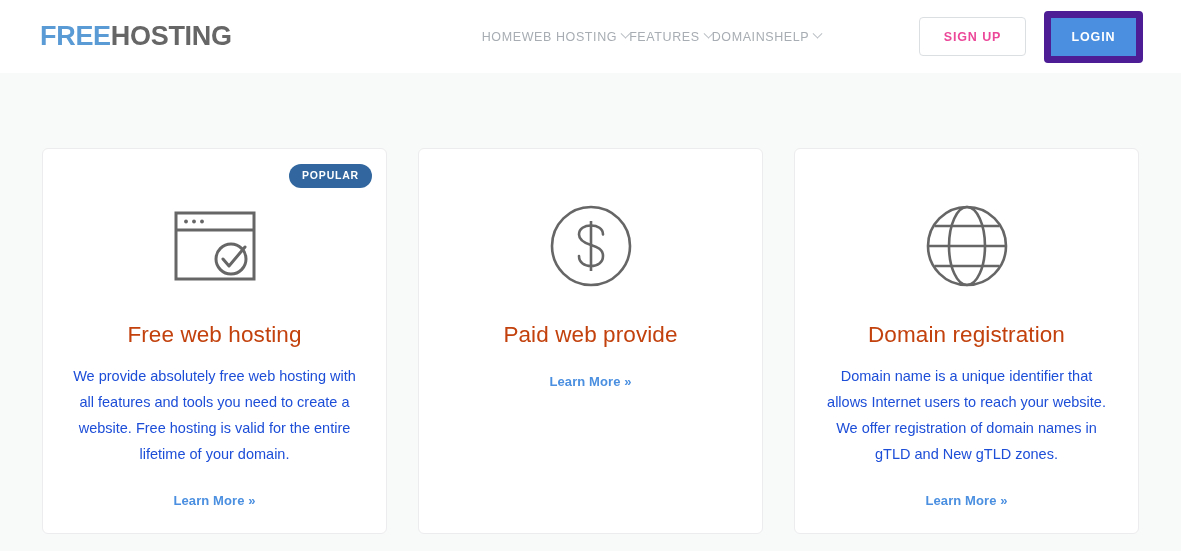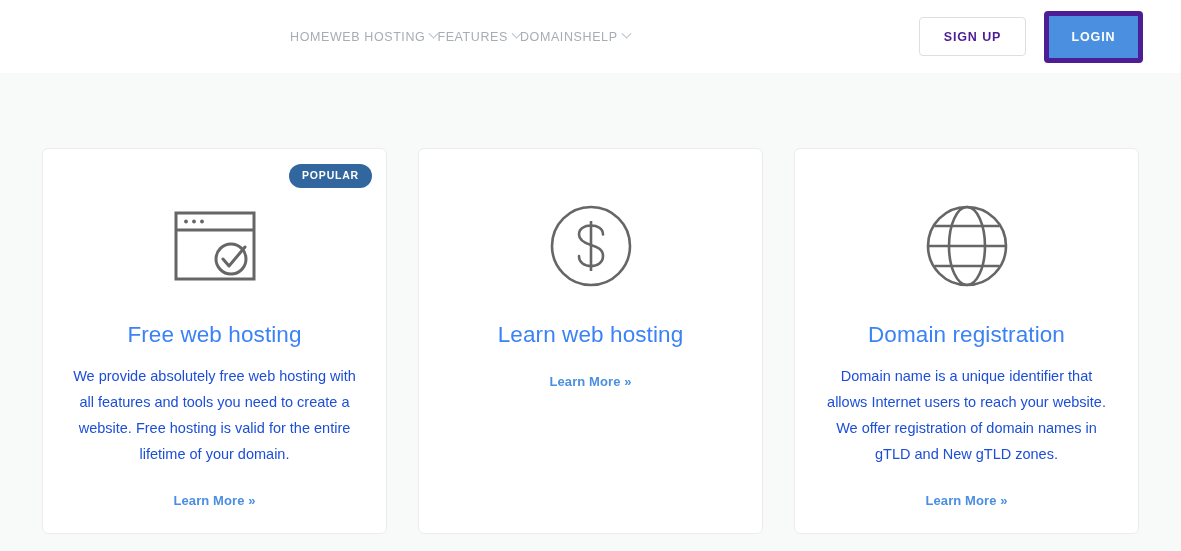--- a/index.html
+++ b/index.html
@@ -82,28 +82,28 @@
     display: inline-flex;
     align-items: center;
     justify-content: center;
   }
 
   .btn-signup {
     width: 107px;
     height: 39px;
     background: #ffffff;
     border: 1px solid #dcdfe2;
-    color: #4c1d95;
+    color: #ec4899;
   }
 
   .btn-login {
     width: 99px;
     height: 52px;
     background: #4a8fe0;
-    border: 5px solid #4c1d95;
+    border: 7px solid #4c1d95;
     color: #ffffff;
   }
 
   
   .cards-region {
     padding: 75px 42px 0 42px;
   }
 
   .cards-row {
     display: flex;
@@ -143,21 +143,21 @@
     display: flex;
     align-items: center;
     justify-content: center;
   }
   .card-icon svg { display: block; }
 
   .card-title {
     margin-top: 33px;
     font-size: 22.5px;
     font-weight: normal;
-    color: #3b82f6;
+    color: #c2410c;
     letter-spacing: 0.1px;
     text-align: center;
     white-space: nowrap;
   }
 
   .card-text {
     margin-top: 15px;
     font-size: 14.5px;
     line-height: 26px;
     color: #1d4ed8;
@@ -173,20 +173,23 @@
     text-decoration: none;
     letter-spacing: 0.1px;
     cursor: pointer;
   }
 </style>
 </head>
 <body>
 
 <header class="site-header">
 
+  <div class="logo">
+    <span class="logo-free">FREE</span><span class="logo-hosting">HOSTING</span>
+  </div>
 
   <nav class="main-nav">
 
     <div class="nav-item">
       <span>HOME</span>
     </div>
 
     <div class="nav-item">
       <span>WEB HOSTING</span>
       <span class="chevron"></span>
@@ -240,21 +243,21 @@
 
     <section class="card">
       <div class="card-icon">
         <svg width="84" height="84" viewBox="0 0 84 84" fill="none" stroke="#666666" stroke-width="2.6">
           <circle cx="42" cy="42" r="39"></circle>
           <line x1="42" y1="17" x2="42" y2="67"></line>
           <path d="M54 30.5 C54 24.5 48.5 21.5 42 21.5 C35.5 21.5 30 24.5 30 30.5 C30 36.5 35.5 39 42 41 C48.5 43 54 45.5 54 52 C54 58.5 48.5 62 42 62 C35.5 62 30 58.5 30 52" stroke-linecap="round"></path>
         </svg>
       </div>
 
-      <h3 class="card-title">Learn web hosting</h3>
+      <h3 class="card-title">Paid web provide</h3>
       <a class="card-link">Learn More »</a>
     </section>
 
     <section class="card">
       <div class="card-icon">
         <svg width="84" height="84" viewBox="0 0 84 84" fill="none" stroke="#666666" stroke-width="2.6">
           <circle cx="42" cy="42" r="39"></circle>
           <line x1="9.5" y1="22" x2="74.5" y2="22"></line>
           <line x1="3" y1="42" x2="81" y2="42"></line>
           <line x1="9.5" y1="62" x2="74.5" y2="62"></line>

